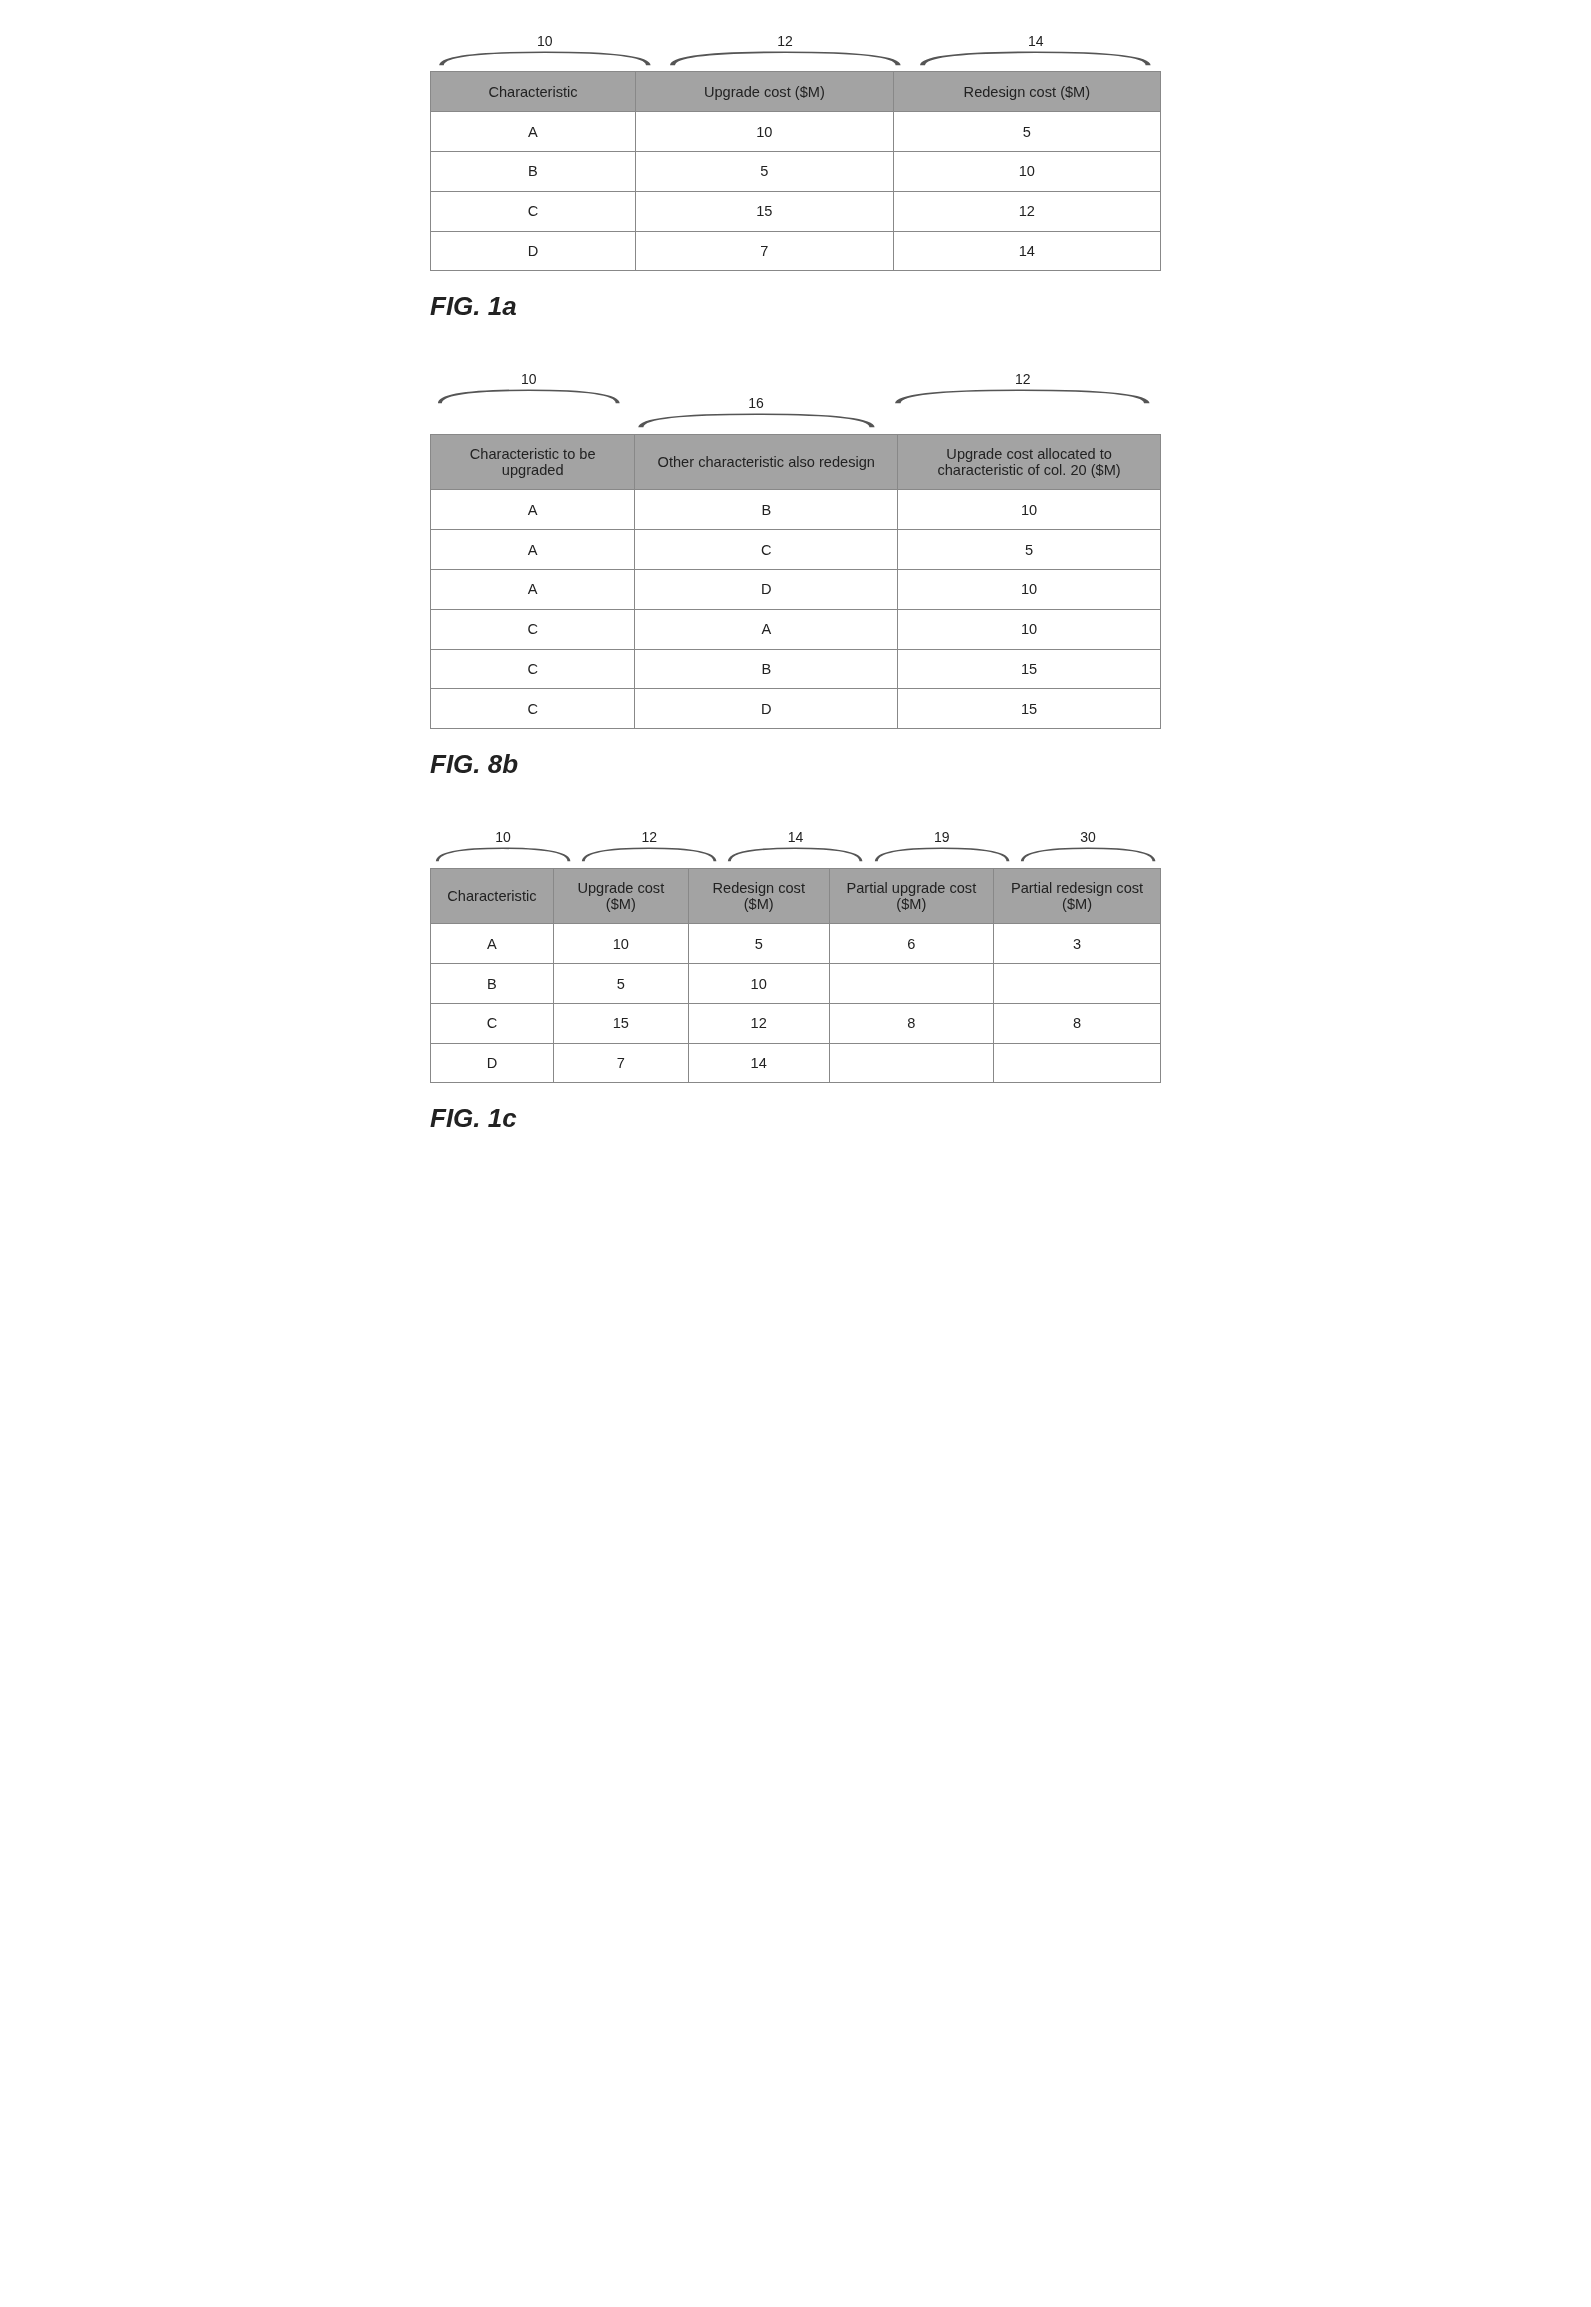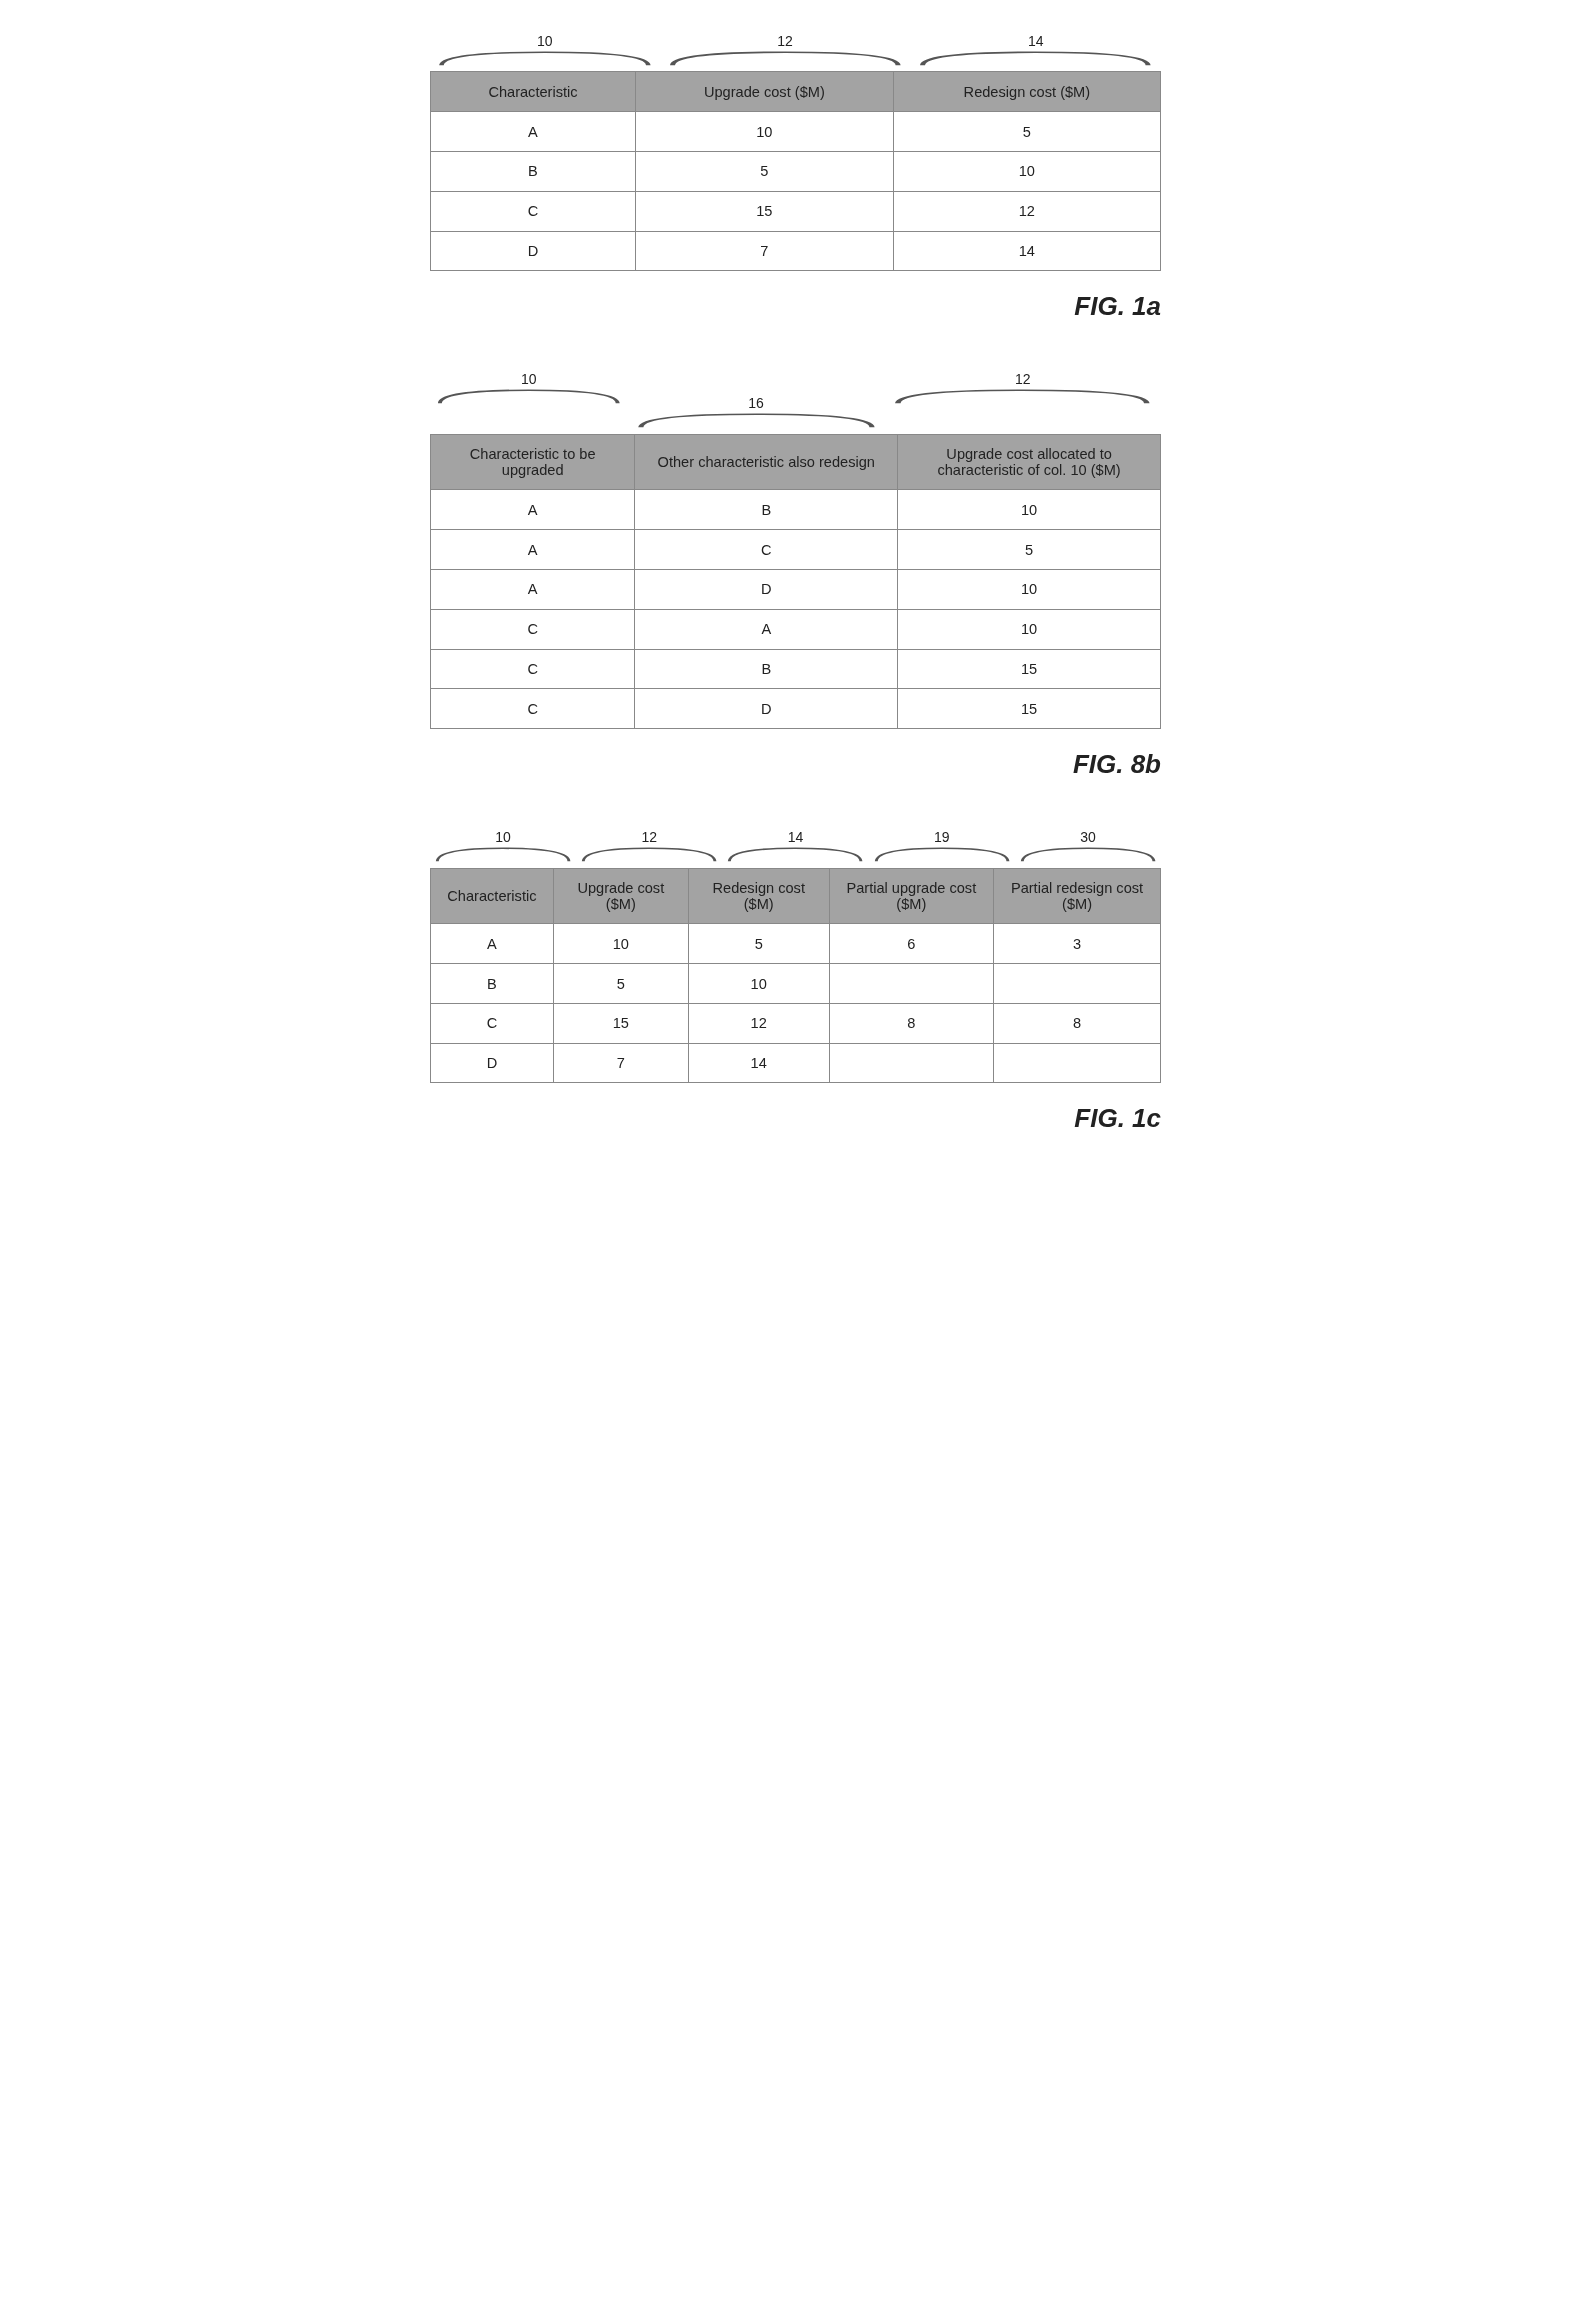--- a/index.html
+++ b/index.html
@@ -12,21 +12,21 @@
       flex-direction: column;
       align-items: center;
       padding: 32.5px 16.3px;
       width: 1591px;
       min-height: 2307px;
     }
 
     .figure-block {
       display: flex;
       flex-direction: column;
-      align-items: flex-end;
+      align-items: flex-start;
       margin-bottom: 49px;
       width: 100%;
       max-width: 731px;
     }
 
     .figure-caption {
       font-size: 26px;
       font-weight: bold;
       margin-top: 19.5px;
       font-style: italic;
@@ -151,21 +151,21 @@
         <path d="M5,20 Q5,4 50,4 Q95,4 95,20" fill="none" stroke="#555" stroke-width="2"></path>
       </svg>
     </div>
   </div>
 
   <table>
     <thead>
       <tr>
         <th style="width:28%;">Characteristic to be upgraded</th>
         <th style="width:36%;">Other characteristic also redesign</th>
-        <th style="width:36%;">Upgrade cost allocated to characteristic of col. 10 ($M)</th>
+        <th style="width:36%;">Upgrade cost allocated to characteristic of col. 20 ($M)</th>
       </tr>
     </thead>
     <tbody id="tbody-fig1b">
         <tr>
           <td>A</td>
           <td>B</td>
           <td>10</td>
         </tr>
         <tr>
           <td>A</td>

